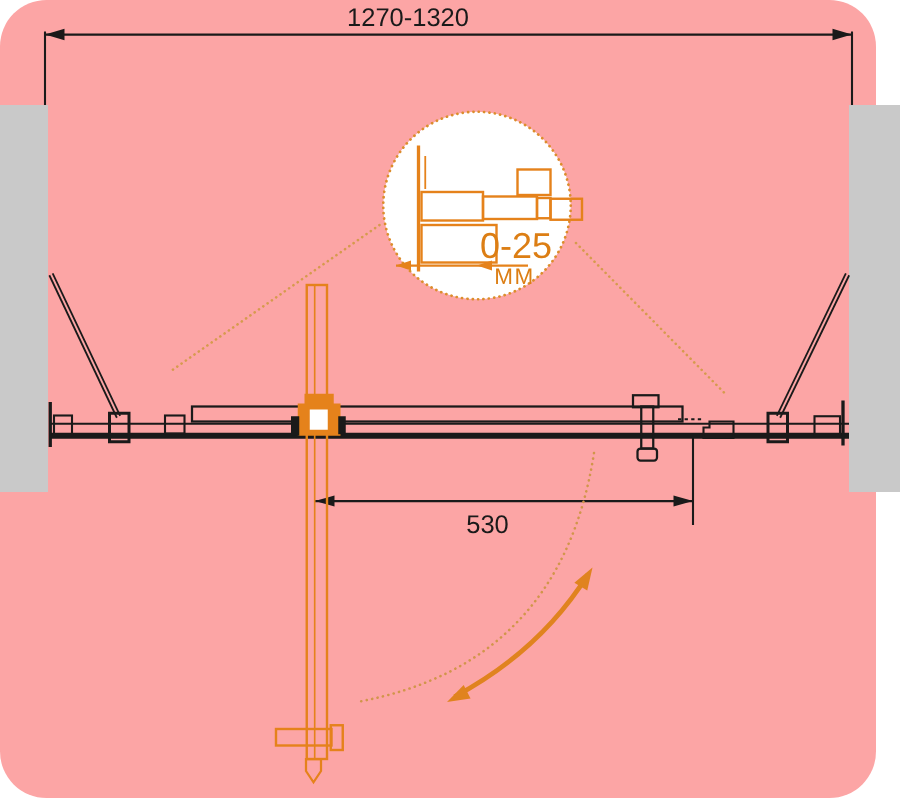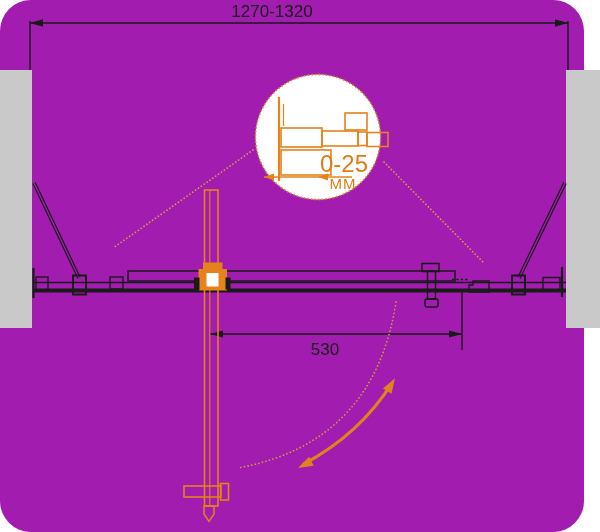--- a/index.html
+++ b/index.html
@@ -1,17 +1,17 @@
 <!DOCTYPE html>
 <html><head>
 <meta charset="utf-8">
 <style>
   html,body{margin:0;padding:0;background:#fff;}
   .canvas{
-    width:584px;height:532px;background:#a21caf;position:relative;
+    width:584px;height:532px;background:#fca5a5;position:relative;
     font-family:"Liberation Sans", sans-serif;
     border-radius:31px;
   }
   svg{display:block;}
   text{font-family:"Liberation Sans", sans-serif;fill:#1a1a1a;}
   .dim-text{font-size:17px;}
   .detail-range{font-size:24px;fill:#dc7e14;}
   .detail-unit{font-size:15px;fill:#dc7e14;letter-spacing:1px;}
   .blk{stroke:#1a1a1a;fill:none;}
   .org{stroke:#e5821b;fill:none;}

